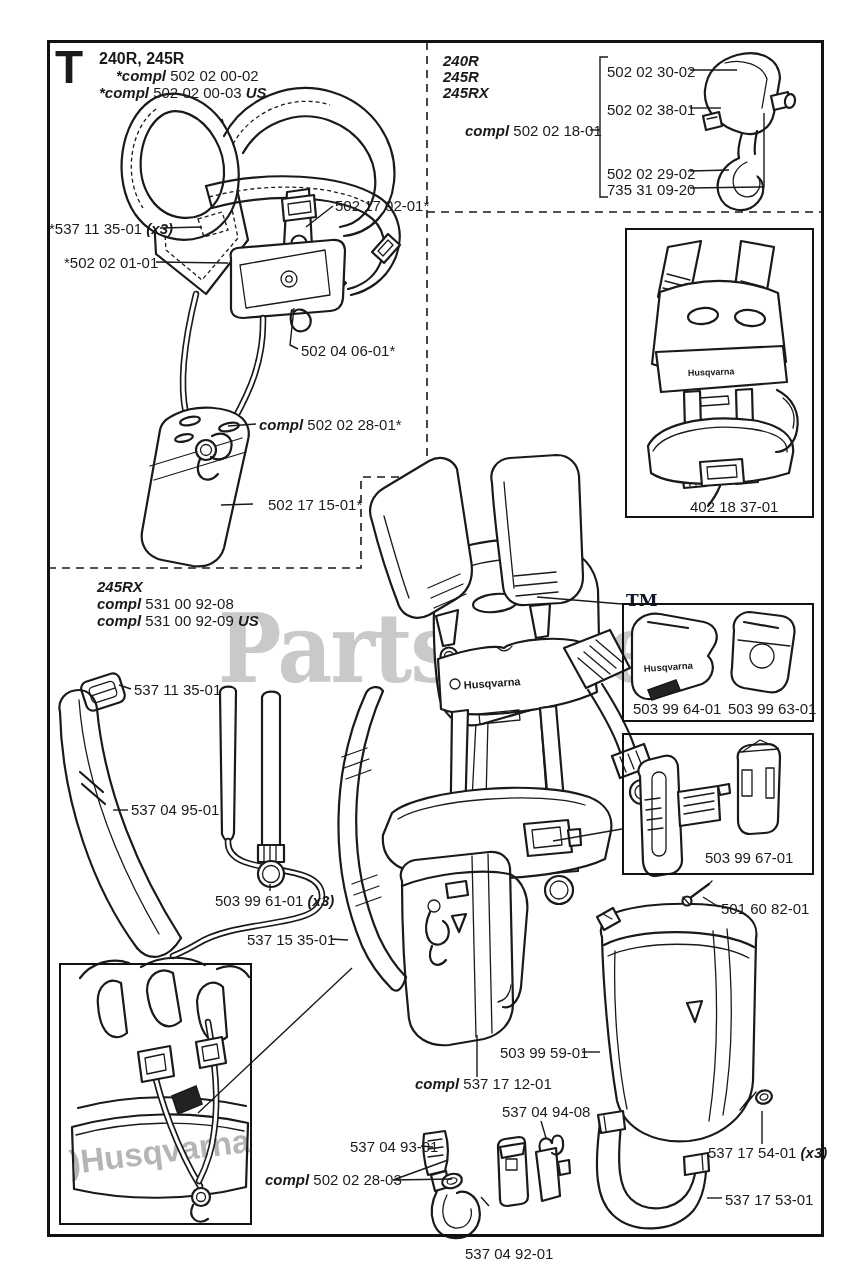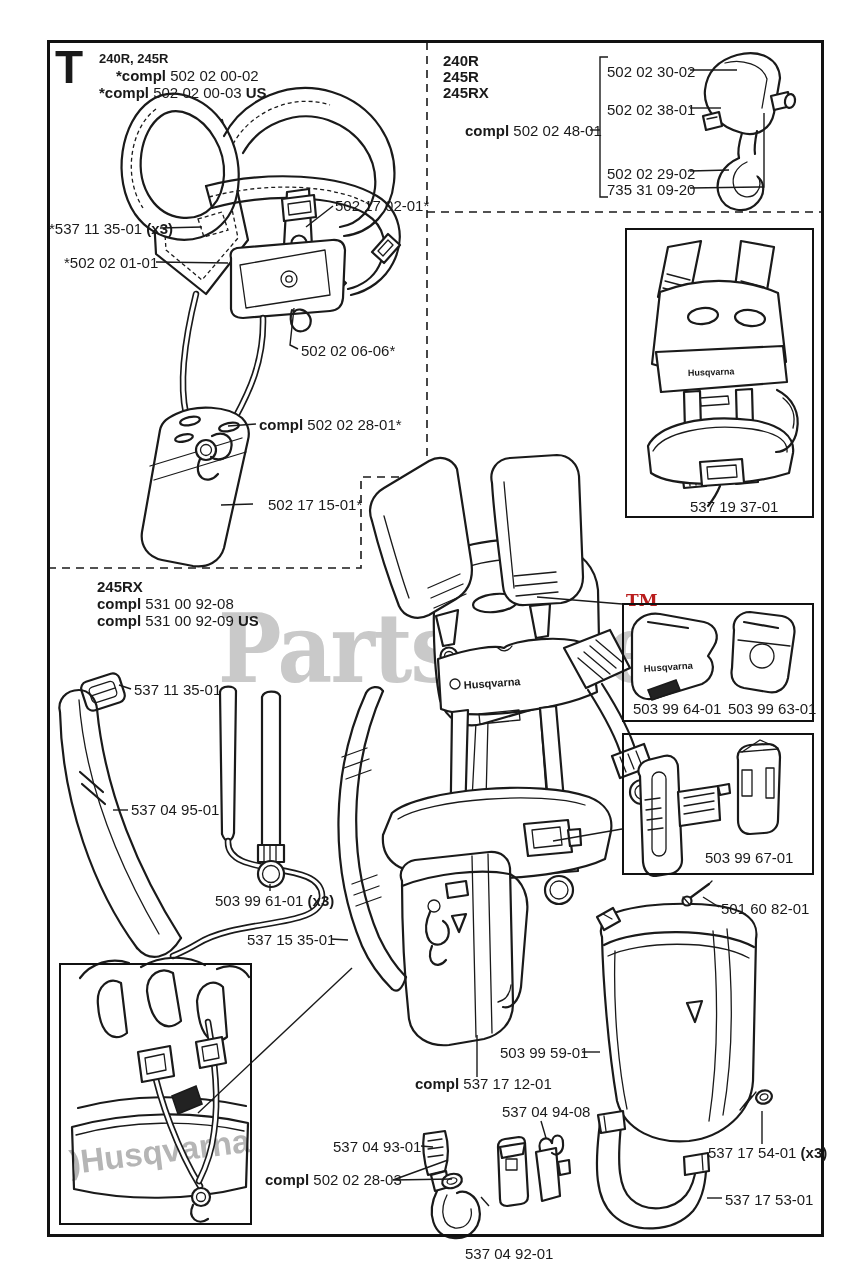--- a/index.html
+++ b/index.html
@@ -2,28 +2,28 @@
 <html><head>
 <meta charset="utf-8">
 <style>
   html,body{margin:0;padding:0;background:#fff;}
   #page{position:relative;width:866px;height:1280px;background:#fff;overflow:hidden;
         font-family:"Liberation Sans",sans-serif;color:#1a1a1a;}
   .border-rect{position:absolute;border:3px solid #111;z-index:2;pointer-events:none;}
   .box{position:absolute;border:2.5px solid #111;z-index:2;pointer-events:none;}
   svg.art{position:absolute;left:0;top:0;z-index:1;}
   .lbl{position:absolute;font-size:15px;line-height:1.1;white-space:nowrap;z-index:3;}
-  .b{font-weight:bold;}
+  .b{font-weight:bold;font-style:italic;}
   .hdr{position:absolute;z-index:3;white-space:nowrap;font-size:15px;line-height:17px;}
   .tletter{position:absolute;font-size:46px;font-weight:bold;z-index:3;line-height:1;}
   .wm{position:absolute;left:218px;top:592px;font-family:"DejaVu Serif",serif;font-weight:bold;
       font-size:96px;color:#c9c9c9;letter-spacing:-2px;transform:scaleX(.88);transform-origin:left top;
       z-index:0;white-space:nowrap;}
   .wm-tm{position:absolute;left:626px;top:590px;font-family:"DejaVu Serif",serif;font-weight:bold;
-      font-size:17px;color:#b91c1c;z-index:0;}
+      font-size:17px;color:#0f172a;z-index:0;}
   .husq-clip{position:absolute;left:61px;top:965px;width:190px;height:259px;overflow:hidden;z-index:0;}
   .husq-gray{position:absolute;left:8px;top:168px;font-size:33px;font-weight:bold;color:#b5b5b5;
       transform:rotate(-7deg);white-space:nowrap;}
   
   .s{stroke:#1a1a1a;stroke-width:2.2;fill:none;stroke-linecap:round;stroke-linejoin:round;}
   .sf{stroke:#1a1a1a;stroke-width:2.2;fill:#fff;stroke-linecap:round;stroke-linejoin:round;}
   .t{stroke:#1a1a1a;stroke-width:1.3;fill:none;stroke-linecap:round;stroke-linejoin:round;}
   .d{stroke:#1a1a1a;stroke-width:1.3;fill:none;stroke-dasharray:4 3;}
   .dash2{stroke:#1a1a1a;stroke-width:1.6;fill:none;stroke-dasharray:8 6;}
   .ld{stroke:#1a1a1a;stroke-width:1.4;fill:none;}
@@ -339,54 +339,54 @@
     </g>
   </svg>
 
   <div class="border-rect" style="left:47px;top:40px;width:771px;height:1191px;"></div>
   <div class="box" style="left:625px;top:228px;width:185px;height:286px;"></div>
   <div class="box" style="left:622px;top:603px;width:188px;height:115px;"></div>
   <div class="box" style="left:622px;top:733px;width:188px;height:138px;"></div>
   <div class="box" style="left:59px;top:963px;width:189px;height:258px;"></div>
 
   <div class="tletter" style="left:55px;top:44px;">T</div>
-  <div class="hdr" style="left:99px;top:50px;font-weight:bold;font-size:13px;">240R, 245R</div>
+  <div class="hdr" style="left:99px;top:50px;font-weight:bold;font-size:16px;">240R, 245R</div>
   <div class="hdr" style="left:116px;top:67px;"><span class="b">*compl</span><span> 502 02 00-02</span></div>
   <div class="hdr" style="left:99px;top:84px;"><span class="b">*compl</span><span> 502 02 00-03 </span><span class="b">US</span></div>
 
   <div class="hdr b" style="left:443px;top:52px;">240R</div>
   <div class="hdr b" style="left:443px;top:68px;">245R</div>
   <div class="hdr b" style="left:443px;top:84px;">245RX</div>
-  <div class="lbl" style="left:465px;top:123px;"><span class="b">compl</span><span> 502 02 48-01</span></div>
+  <div class="lbl" style="left:465px;top:123px;"><span class="b">compl</span><span> 502 02 18-01</span></div>
   <div class="lbl" style="left:607px;top:64px;">502 02 30-02</div>
   <div class="lbl" style="left:607px;top:102px;">502 02 38-01</div>
   <div class="lbl" style="left:607px;top:166px;">502 02 29-02</div>
   <div class="lbl" style="left:607px;top:182px;">735 31 09-20</div>
 
   <div class="hdr b" style="left:97px;top:578px;">245RX</div>
   <div class="hdr" style="left:97px;top:595px;"><span class="b">compl</span><span> 531 00 92-08</span></div>
   <div class="hdr" style="left:97px;top:612px;"><span class="b">compl</span><span> 531 00 92-09 </span><span class="b">US</span></div>
 
   <div class="lbl" style="left:49px;top:221px;"><span>*537 11 35-01 </span><span class="b">(x3)</span></div>
   <div class="lbl" style="left:64px;top:255px;">*502 02 01-01</div>
   <div class="lbl" style="left:335px;top:198px;">502 17 02-01*</div>
-  <div class="lbl" style="left:301px;top:343px;">502 02 06-06*</div>
+  <div class="lbl" style="left:301px;top:343px;">502 04 06-01*</div>
   <div class="lbl" style="left:259px;top:417px;"><span class="b">compl</span><span> 502 02 28-01*</span></div>
   <div class="lbl" style="left:268px;top:497px;">502 17 15-01*</div>
-  <div class="lbl" style="left:690px;top:499px;">537 19 37-01</div>
+  <div class="lbl" style="left:690px;top:499px;">402 18 37-01</div>
   <div class="lbl" style="left:633px;top:701px;">503 99 64-01</div>
   <div class="lbl" style="left:728px;top:701px;">503 99 63-01</div>
   <div class="lbl" style="left:705px;top:850px;">503 99 67-01</div>
   <div class="lbl" style="left:721px;top:901px;">501 60 82-01</div>
   <div class="lbl" style="left:134px;top:682px;">537 11 35-01</div>
   <div class="lbl" style="left:131px;top:802px;">537 04 95-01</div>
   <div class="lbl" style="left:215px;top:893px;"><span>503 99 61-01 </span><span class="b">(x3)</span></div>
   <div class="lbl" style="left:247px;top:932px;">537 15 35-01</div>
   <div class="lbl" style="left:500px;top:1045px;">503 99 59-01</div>
   <div class="lbl" style="left:415px;top:1076px;"><span class="b">compl</span><span> 537 17 12-01</span></div>
   <div class="lbl" style="left:502px;top:1104px;">537 04 94-08</div>
-  <div class="lbl" style="left:333px;top:1139px;">537 04 93-01</div>
+  <div class="lbl" style="left:350px;top:1139px;">537 04 93-01</div>
   <div class="lbl" style="left:265px;top:1172px;"><span class="b">compl</span><span> 502 02 28-03</span></div>
   <div class="lbl" style="left:465px;top:1206px;margin-top:40px;">537 04 92-01</div>
   <div class="lbl" style="left:708px;top:1145px;"><span>537 17 54-01 </span><span class="b">(x3)</span></div>
   <div class="lbl" style="left:725px;top:1192px;">537 17 53-01</div>
 
 </div>
 
 </body></html>

